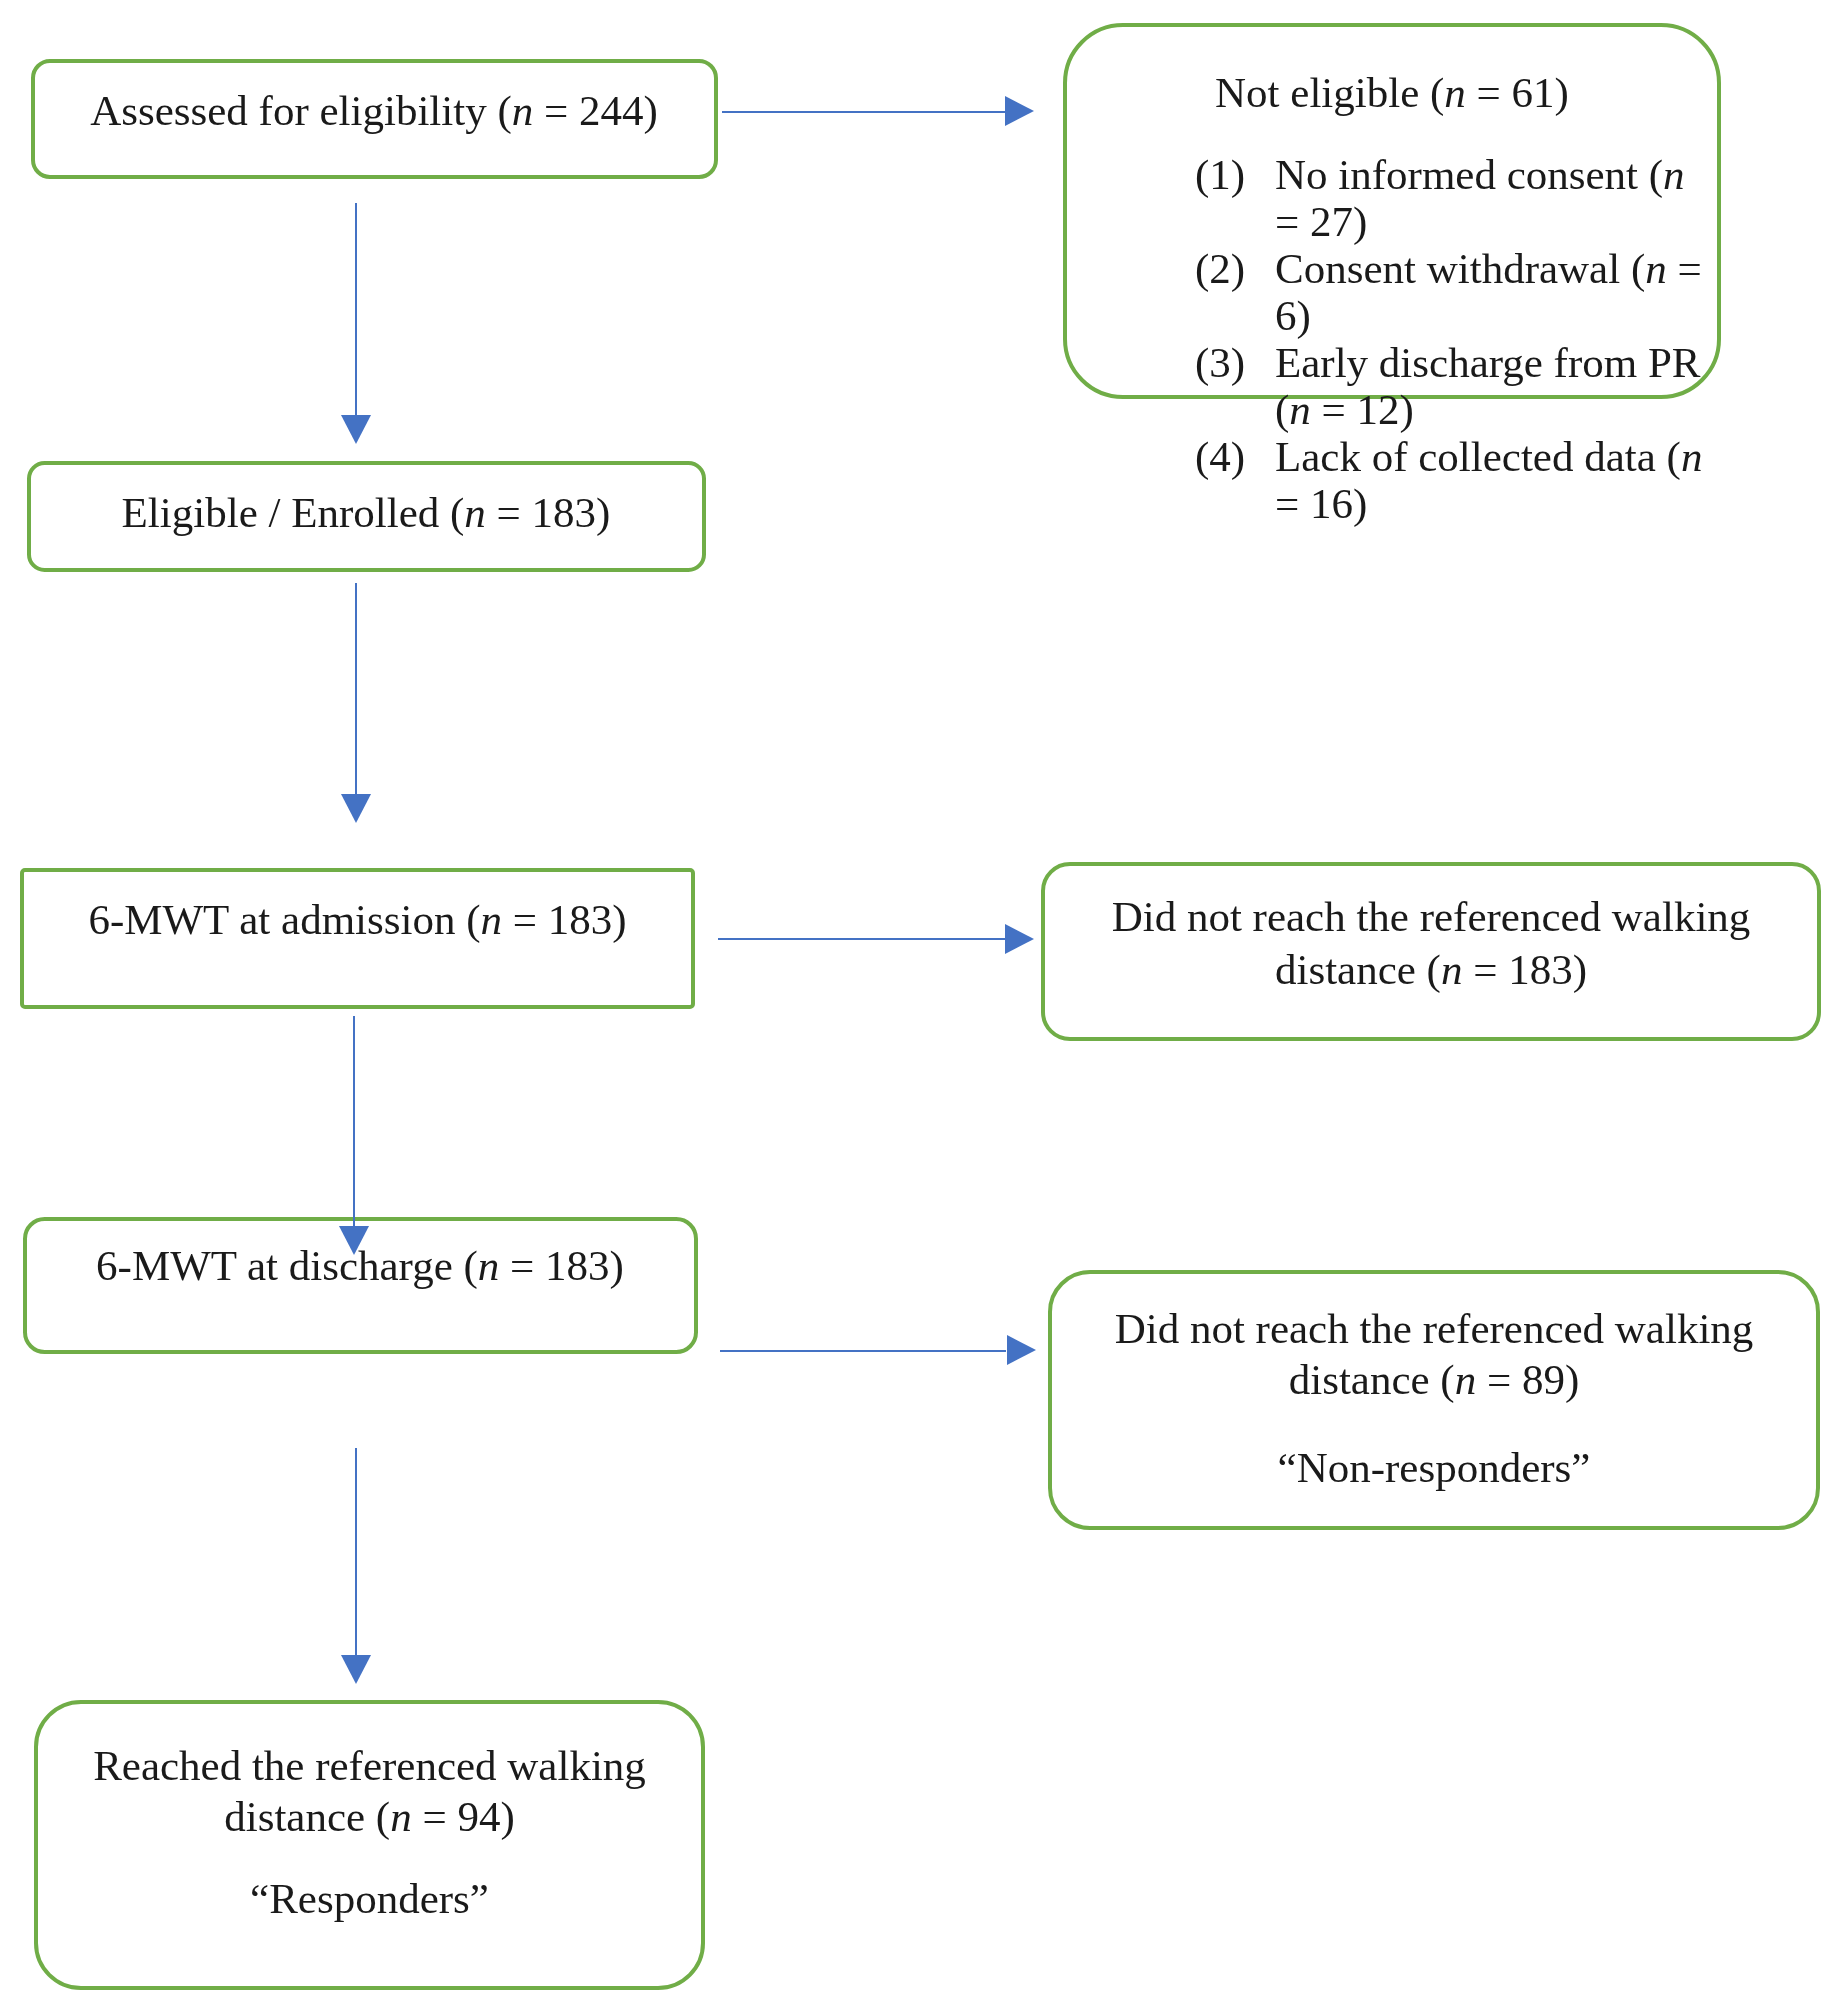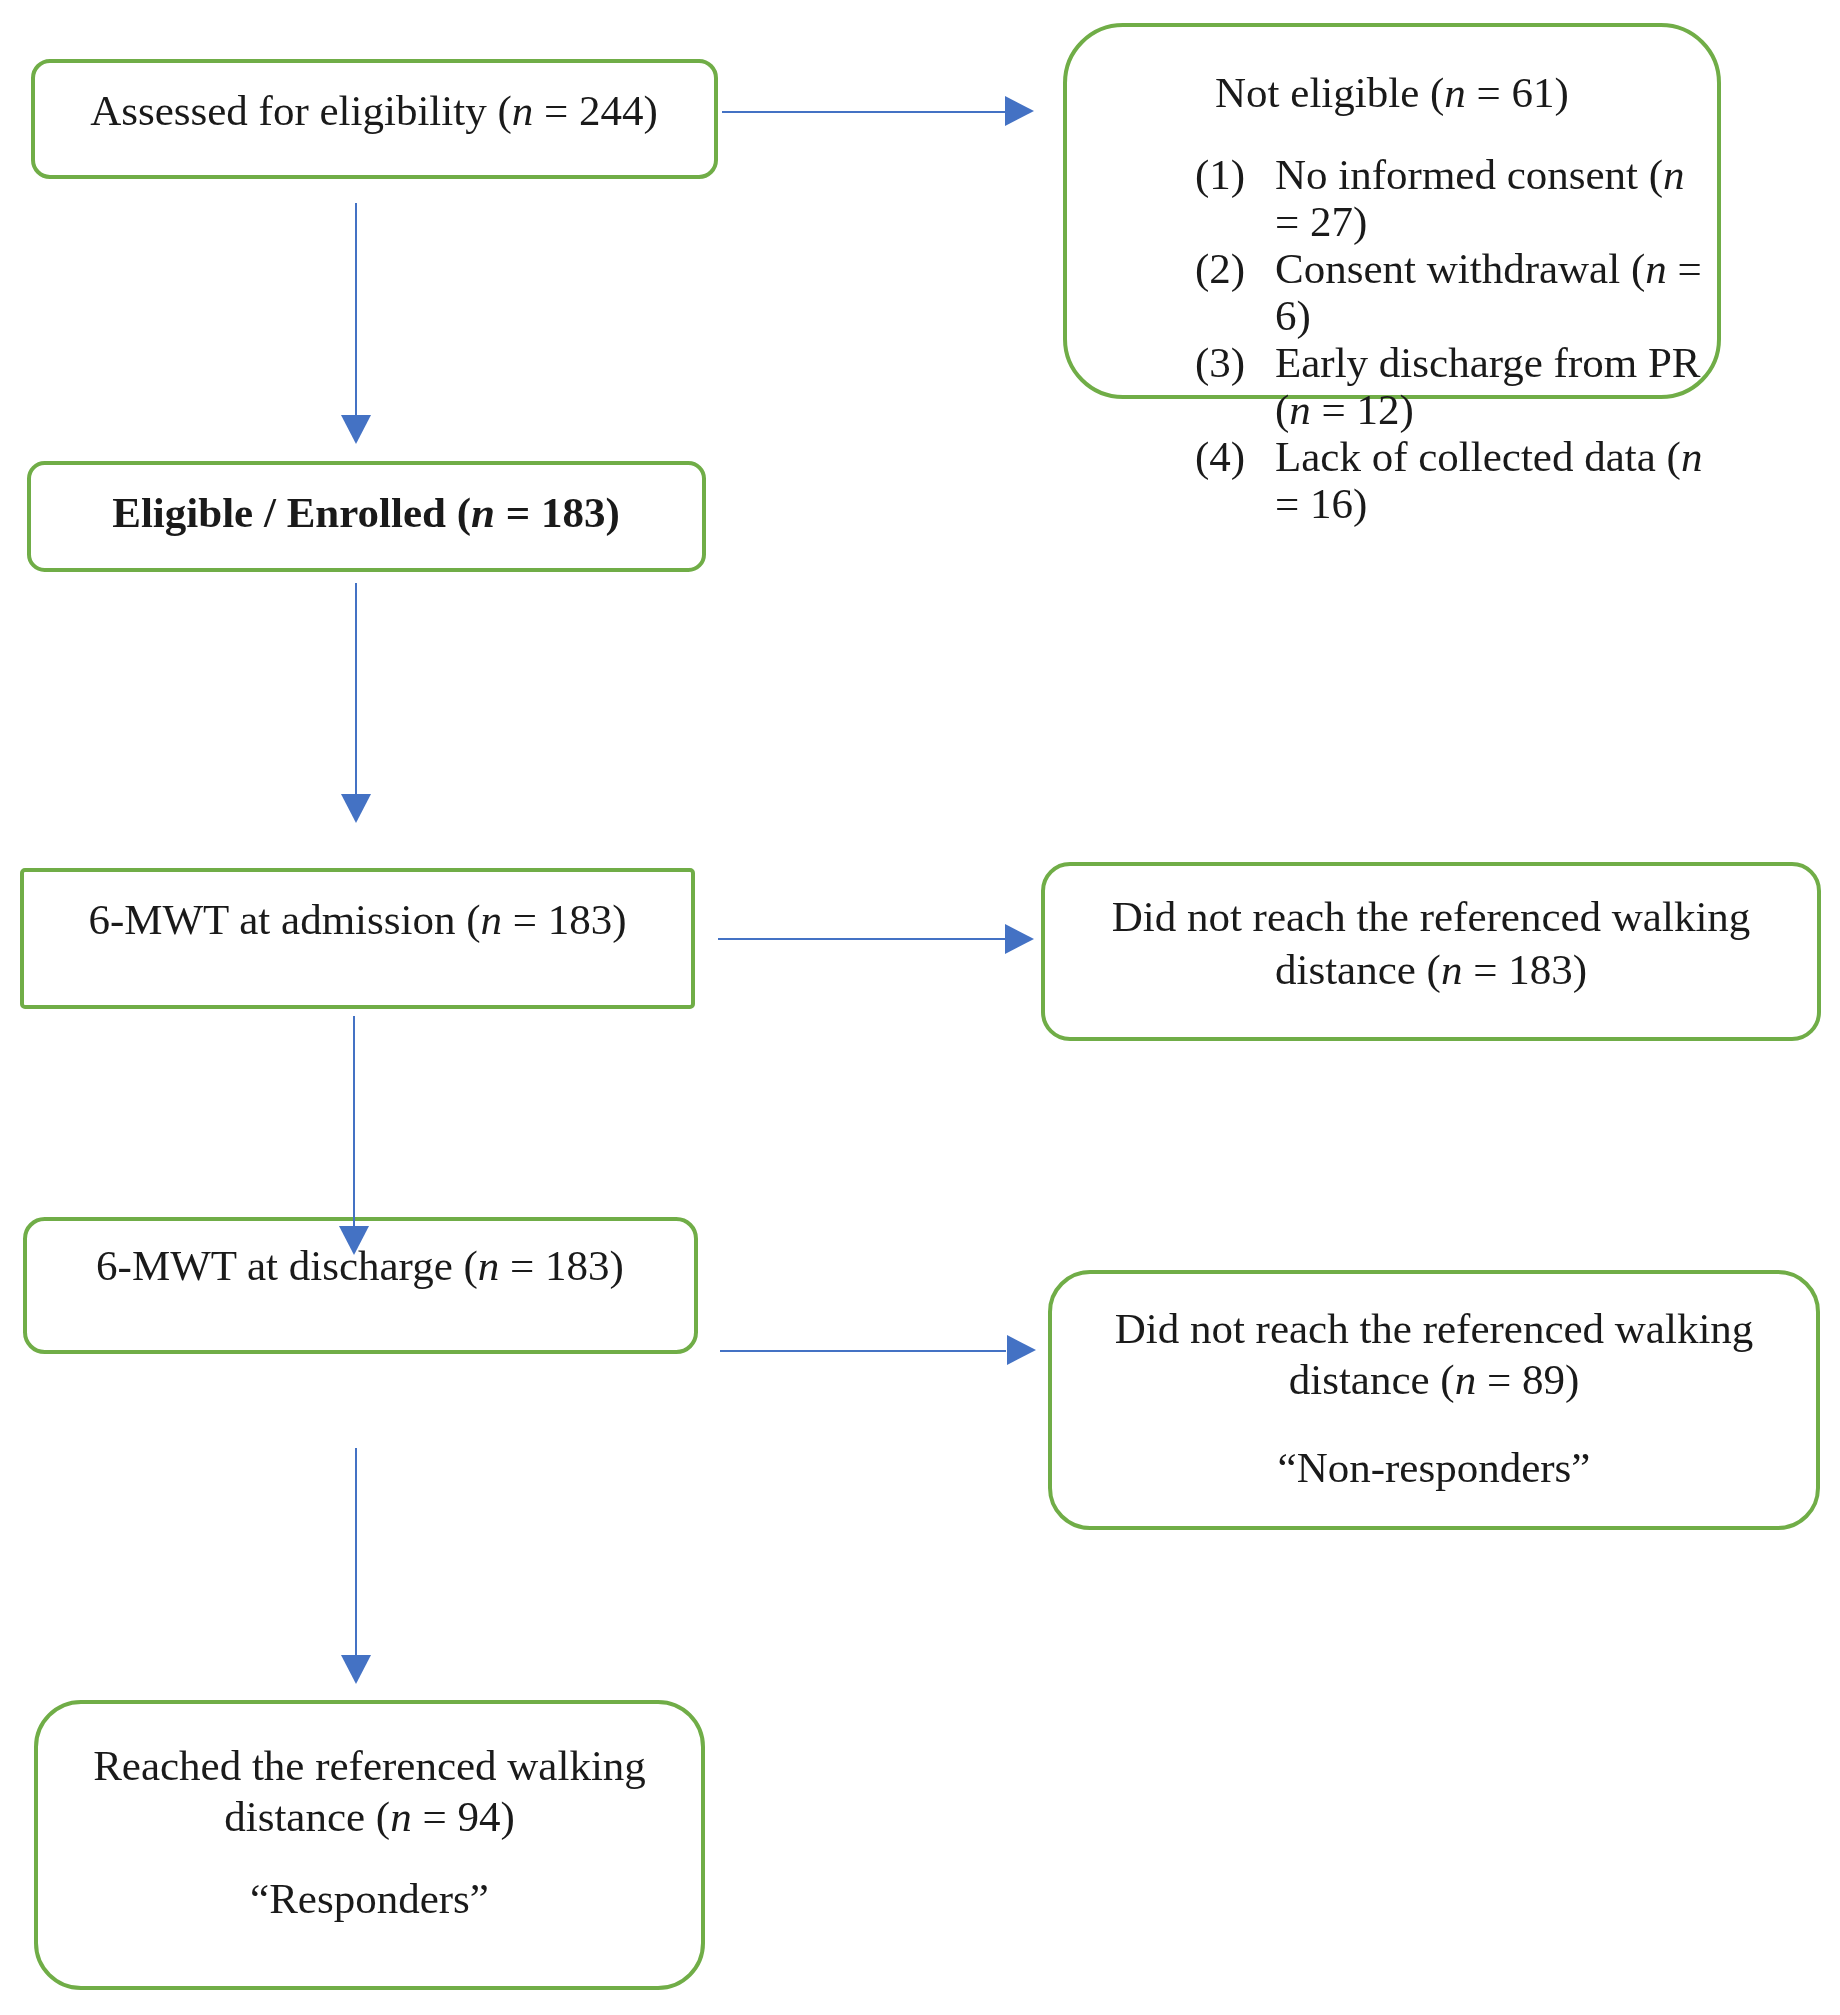--- a/index.html
+++ b/index.html
@@ -10,21 +10,21 @@
   }
   .gbox{
     position:absolute;box-sizing:border-box;background:#ffffff;
     border:4.8px solid #70AD47;
     display:flex;flex-direction:column;align-items:center;justify-content:center;
     text-align:center;font-size:43px;line-height:1.35;
   }
   .gbox .nvar,.gbox i{font-style:italic;}
   
   .b1{left:30.5px;top:59px;width:687px;height:120px;border-radius:19px;padding-bottom:16px;}
-  .b2{left:26.5px;top:461px;width:679px;height:111px;border-radius:17.6px;padding-bottom:6.4px;font-weight:bold;}
+  .b2{left:26.5px;top:461px;width:679px;height:111px;border-radius:17.6px;padding-bottom:6.4px;}
   .b3{left:20px;top:868px;width:675px;height:141px;border-radius:5px;padding-bottom:37px;}
   .b4{left:22.5px;top:1217px;width:675px;height:137px;border-radius:21.7px;padding-bottom:38px;}
   
   .b5{left:34px;top:1700px;width:671px;height:290px;border-radius:47px;
       justify-content:flex-start;padding-top:36px;}
   .b5 .ln{line-height:51px;}
   .b5 .tag{line-height:51px;margin-top:30.5px;font-family:Liberation Serif, serif;}
   .ne{left:1039px;top:22.5px;width:658px;height:376px;border-radius:60px;
       justify-content:flex-start;padding-top:42px;margin-left:24px;}
   .ne-title{line-height:48px;}

